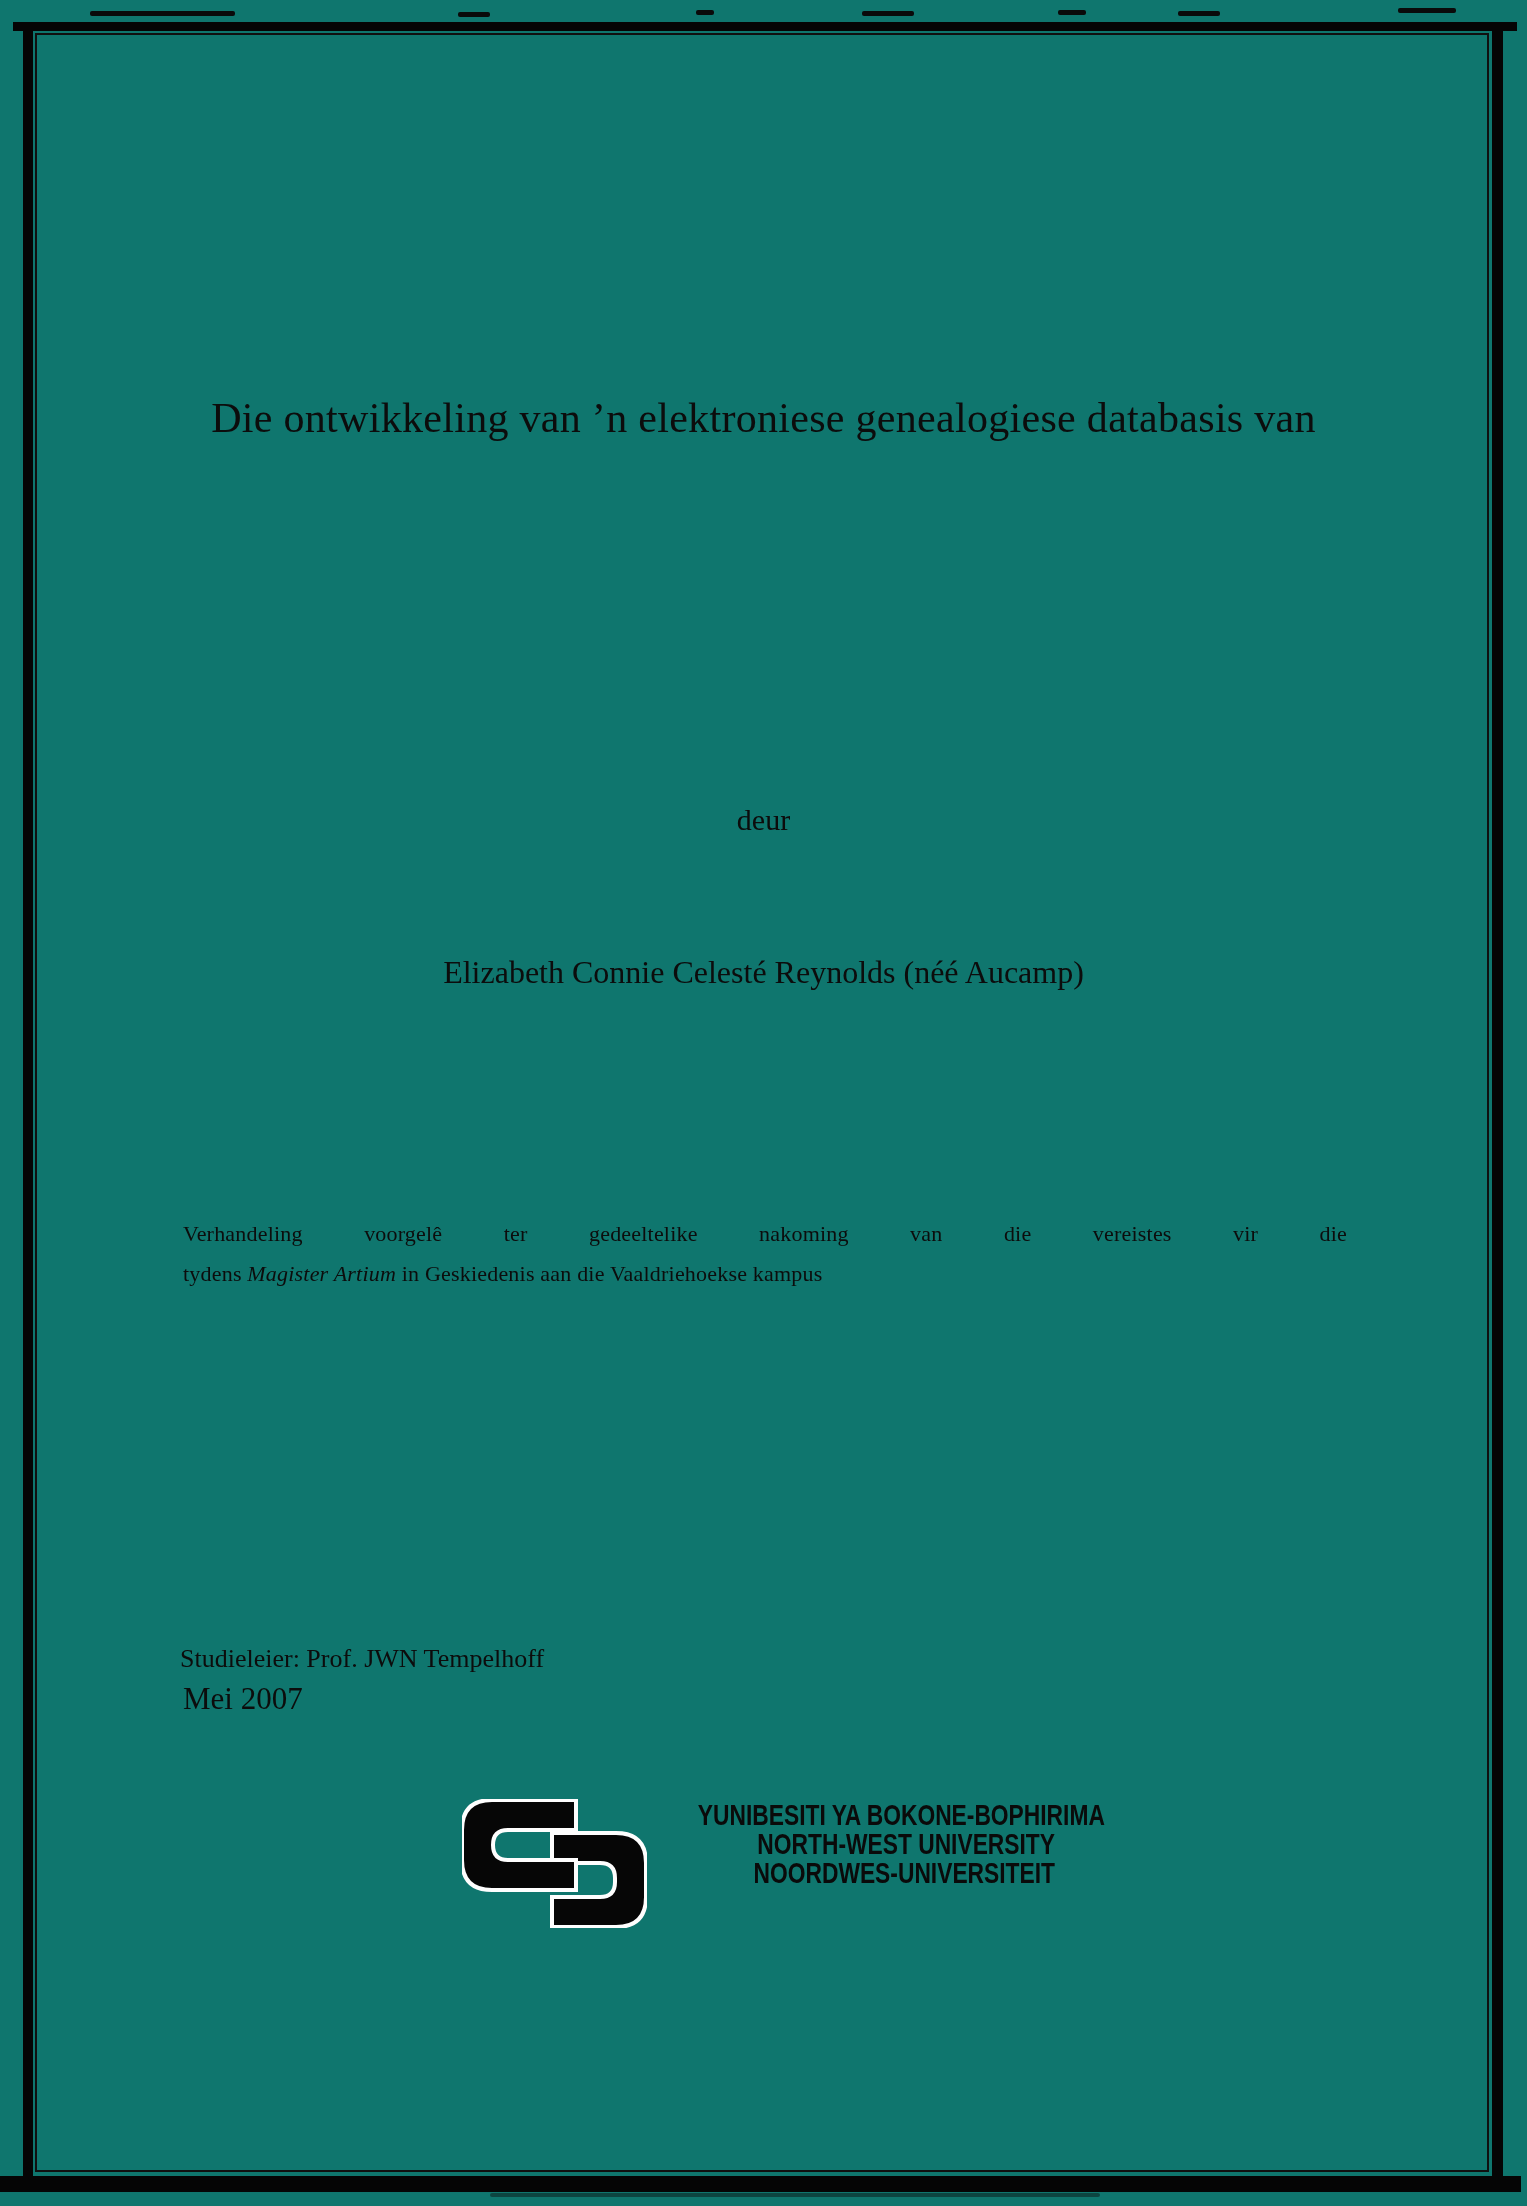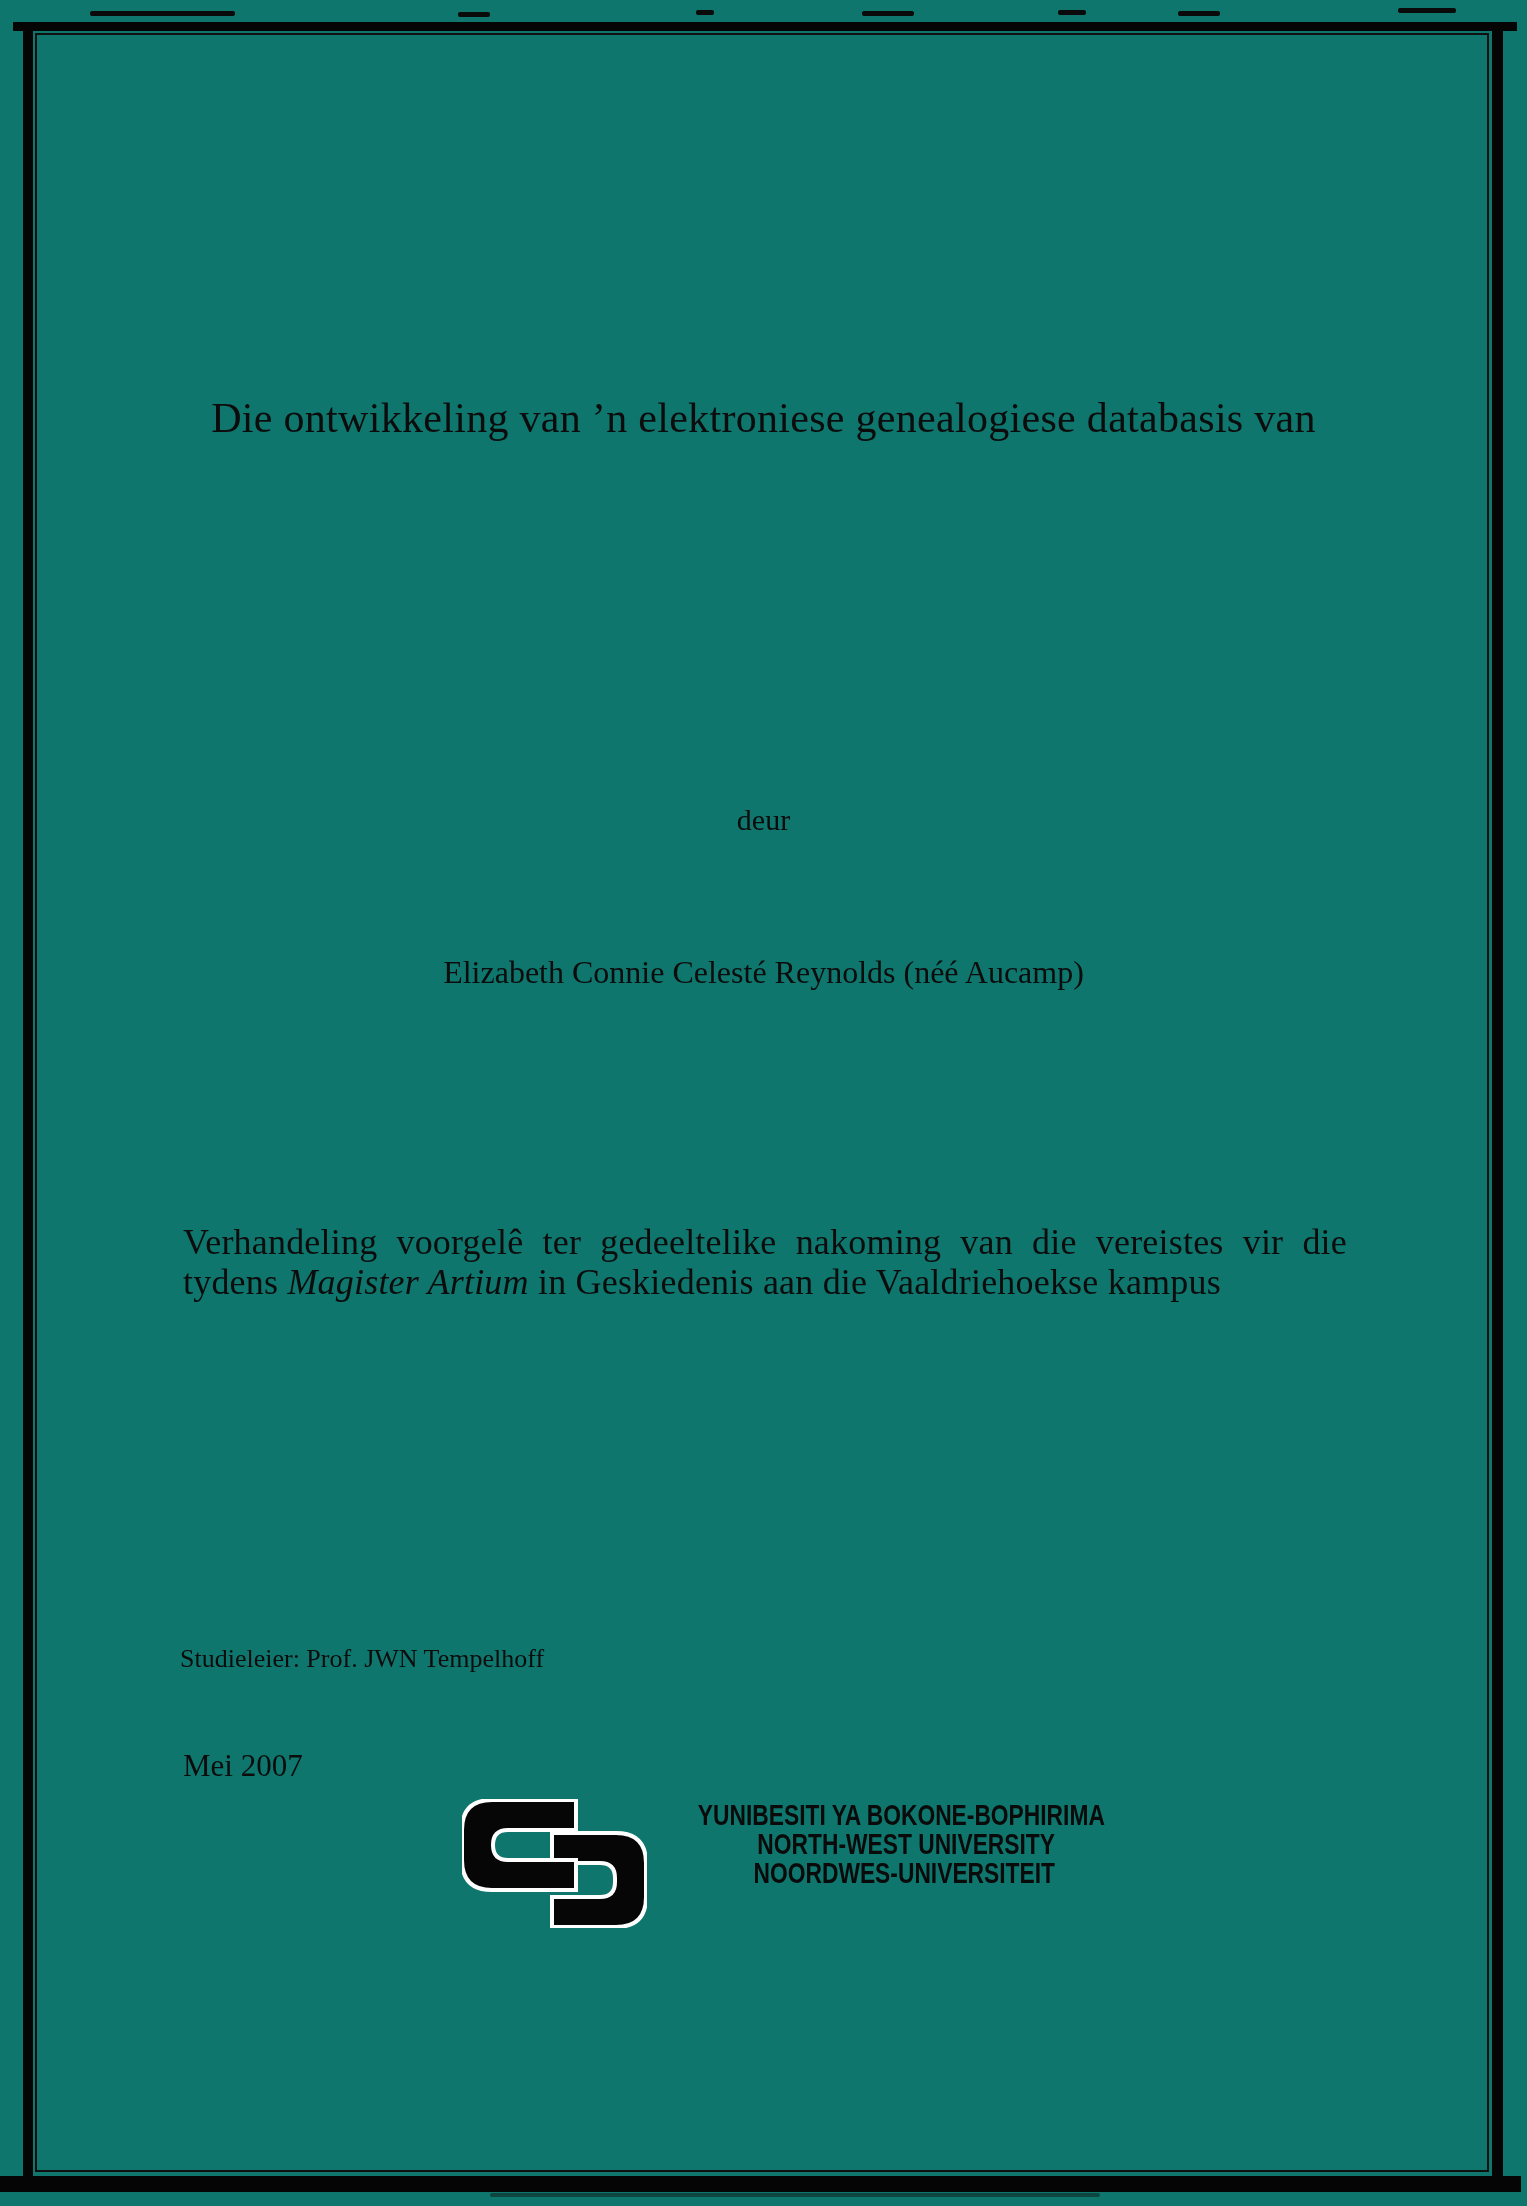--- a/index.html
+++ b/index.html
@@ -58,30 +58,30 @@
     left: 0; right: 0; top: 954px;
     text-align: center;
     font-size: 32px;
     position: absolute;
   }
 
   .stmt-line {
     position: absolute;
     left: 183px;
     width: 1164px;
-    font-size: 36px;
+    font-size: 22px;
     letter-spacing: 0.2px;
   }
   .stmt-1 { top: 1221px; text-align: justify; text-align-last: justify; }
   .stmt-2 { top: 1261px; }
   .stmt-3 { top: 1303px; }
   .stmt-2 .it { font-style: italic; }
 
   .supervisor { position: absolute; left: 180px; top: 1635px; font-size: 26px; margin-top: 9px; }
-  .dateline   { position: absolute; left: 183px; top: 1748px; font-size: 31px; }
+  .dateline   { position: absolute; left: 183px; top: 1681px; font-size: 31px; }
 
   
   .logo-mark { position: absolute; left: 462px; top: 1799px; }
   .logo-text {
     position: absolute;
     left: 585px; top: 1800px;
     width: 470px;
     text-align: right;
     font-family: "Liberation Sans", "DejaVu Sans", sans-serif;
     font-weight: 700;

